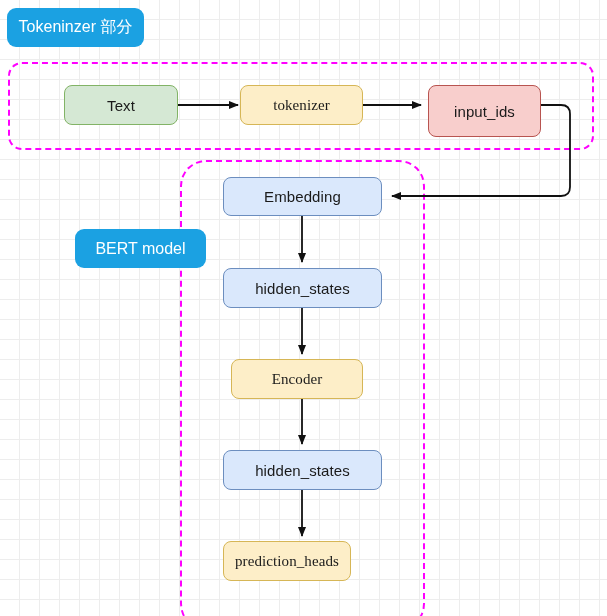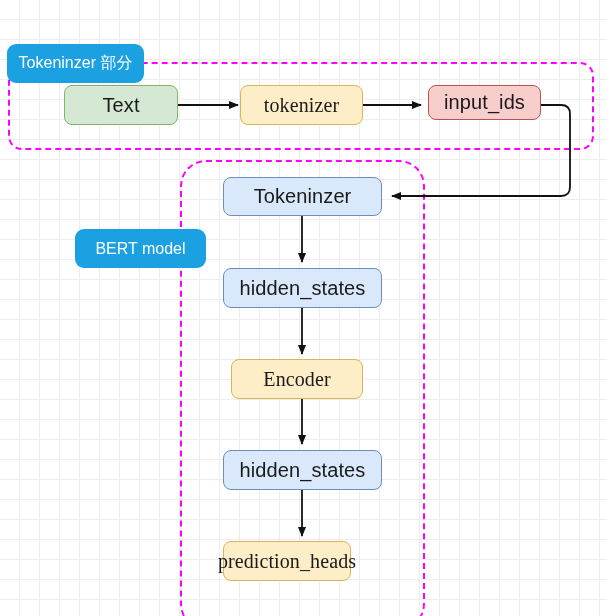--- a/index.html
+++ b/index.html
@@ -25,21 +25,21 @@
 
   .node {
     position: absolute;
     box-sizing: border-box;
     display: flex;
     align-items: center;
     justify-content: center;
     border-radius: 8px;
     border-width: 1.5px;
     border-style: solid;
-    font-size: 20px;
+    font-size: 15px;
     color: #1a1a1a;
     letter-spacing: 0.1px;
     z-index: 4;
   }
   .node.green  { background: #d5e8d4; border-color: #82b366; }
   .node.yellow { background: #fdeec8; border-color: #d6b656; font-family: Liberation Serif, serif; }
   .node.pink   { background: #f8cecc; border-color: #b85450; }
   .node.blue   { background: #dae8fc; border-color: #6c8ebf; }
 
   .tag {
@@ -107,45 +107,45 @@
   </svg>
 
   <div class="node green" style="left:64px; top:85px; width:114px; height:40px;">
     <span>Text</span>
   </div>
 
   <div class="node yellow" style="left:240px; top:85px; width:123px; height:40px;">
     <span>tokenizer</span>
   </div>
 
-  <div class="node pink" style="left:428px; top:85px; width:113px; height:35px;">
+  <div class="node pink" style="left:428px; top:85px; width:113px; height:52px;">
     <span>input_ids</span>
   </div>
 
   <div class="node blue" style="left:223px; top:177px; width:159px; height:39px;">
-    <span>Tokeninzer</span>
+    <span>Embedding</span>
   </div>
 
   <div class="node blue" style="left:223px; top:268px; width:159px; height:40px;">
     <span>hidden_states</span>
   </div>
 
   <div class="node yellow" style="left:231px; top:359px; width:132px; height:40px;">
     <span>Encoder</span>
   </div>
 
   <div class="node blue" style="left:223px; top:450px; width:159px; height:40px;">
     <span>hidden_states</span>
   </div>
 
   <div class="node yellow" style="left:223px; top:541px; width:128px; height:40px;">
     <span>prediction_heads</span>
   </div>
 
-  <div class="tag" style="left:7px; top:8px; width:137px; height:39px;margin-top:36px;">
+  <div class="tag" style="left:7px; top:8px; width:137px; height:39px;">
     <span>Tokeninzer 部分</span>
   </div>
 
   <div class="tag" style="left:75px; top:229px; width:131px; height:39px;">
     <span>BERT model</span>
   </div>
 
 </div>
 
 </body></html>

